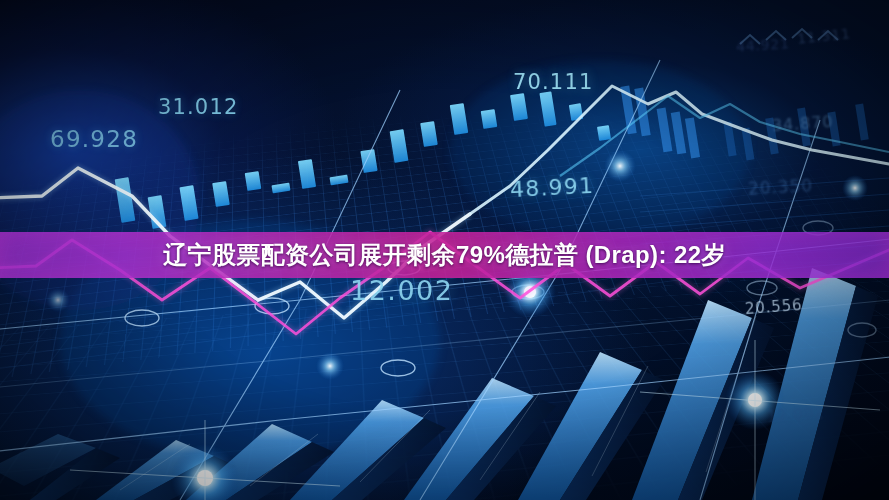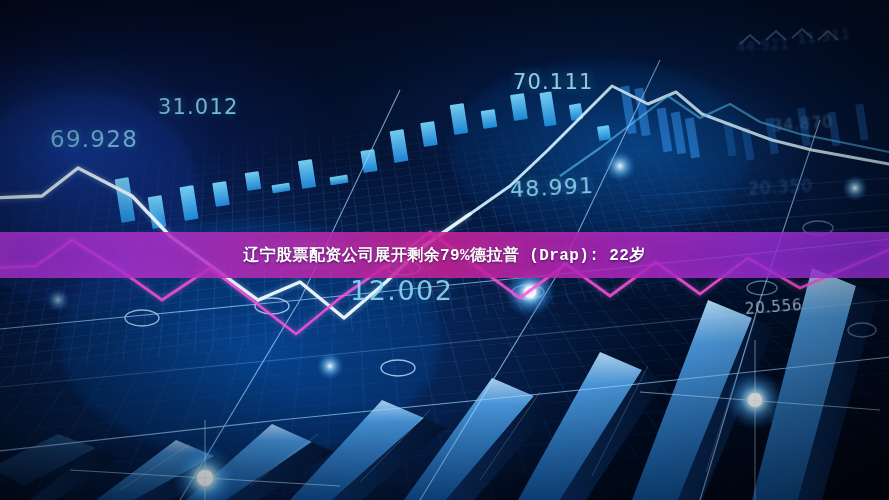--- a/index.html
+++ b/index.html
@@ -72,23 +72,23 @@
       rgba(168,48,206,.84) 14%,
       rgba(186,40,170,.86) 34%,
       rgba(196,32,146,.88) 50%,
       rgba(172,38,186,.86) 68%,
       rgba(146,44,208,.84) 86%,
       rgba(128,40,196,.80) 100%);
     box-shadow:0 0 22px rgba(190,50,190,.35) inset;
   }
   .title-text{
     color:#ffffff;
-    font-family:Liberation Mono, monospace;
+    font-family:Liberation Sans, sans-serif;
     font-weight:700;
-    font-size:16px;
+    font-size:24px;
     letter-spacing:.4px;
     text-shadow:0 1px 3px rgba(40,0,60,.75), 0 0 14px rgba(255,190,255,.25);
   }
 </style>
 </head>
 <body>
 
 <div id="stage">
 
   <div class="bg-base"></div>

